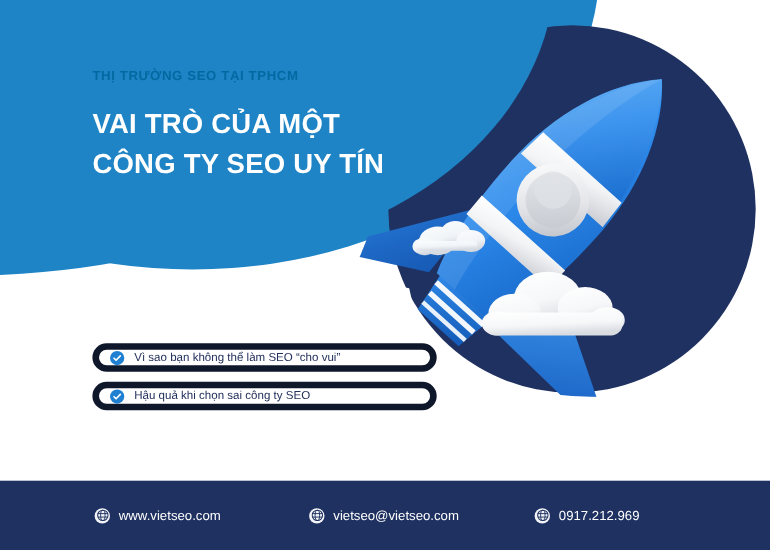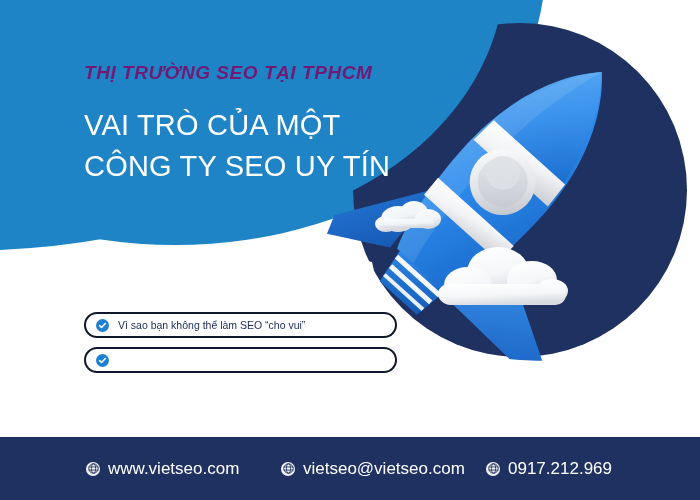--- a/index.html
+++ b/index.html
@@ -16,44 +16,43 @@
   .bg-svg { position:absolute; left:0; top:0; width:700px; height:500px; }
 
   
   .head-wrap {
     position:absolute;
     left:84px; top:62px;
     width:330px;
     z-index:6;
   }
   .kicker {
-    color:#701a75;
-    font-size:19px;
+    color:#0369a1;
+    font-size:12px;
     font-weight:bold;
     letter-spacing:0.55px;
     line-height:1.2;
     white-space:nowrap;
-    font-style:italic;
   }
   .title {
     color:#ffffff;
-    font-size:29px;
-    font-weight:normal;
+    font-size:25px;
+    font-weight:bold;
     letter-spacing:0.2px;
     line-height:1.42;
     margin-top:20px;
     white-space:nowrap;
   }
   .title .l2 { display:block; }
 
   
   .pills { position:absolute; left:84px; top:312px; width:313px; z-index:7; }
   .pill {
     height:26px;
-    border:2px solid #0f172a;
+    border:6px solid #0f172a;
     border-radius:14px;
     display:flex;
     align-items:center;
     padding:0 10px;
     background:#ffffff;
     margin-bottom:9px;
   }
   .pill:last-child { margin-bottom:0; }
   .check {
     width:13px; height:13px;
@@ -89,21 +88,21 @@
     width:14px; height:14px;
     flex:0 0 14px;
     border-radius:50%;
     background:#f2f4f8;
     margin-right:8px;
     display:flex; align-items:center; justify-content:center;
   }
   .f-ico svg { display:block; }
   .f-text {
     color:#ffffff;
-    font-size:17px;
+    font-size:12px;
     line-height:1;
     white-space:nowrap;
   }
 </style>
 </head>
 <body>
 
 <div id="stage">
 
   <svg class="bg-svg" viewBox="0 0 700 500">
@@ -241,20 +240,21 @@
       </span>
       <span class="pill-text">Vì sao bạn không thể làm SEO “cho vui”</span>
     </div>
 
     <div class="pill">
       <span class="check">
         <svg width="9" height="9" viewBox="0 0 12 12">
             <path d="M2.2 6.2 L4.7 8.7 L9.8 3.4" fill="none" stroke="#ffffff" stroke-width="2" stroke-linecap="round" stroke-linejoin="round"></path>
           </svg>
       </span>
+      <span class="pill-text">Hậu quả khi chọn sai công ty SEO</span>
     </div>
 
 
   </div>
 
   <div class="footer">
 
     <div class="f-item one">
       <span class="f-ico">
         <svg width="11" height="11" viewBox="0 0 14 14">

